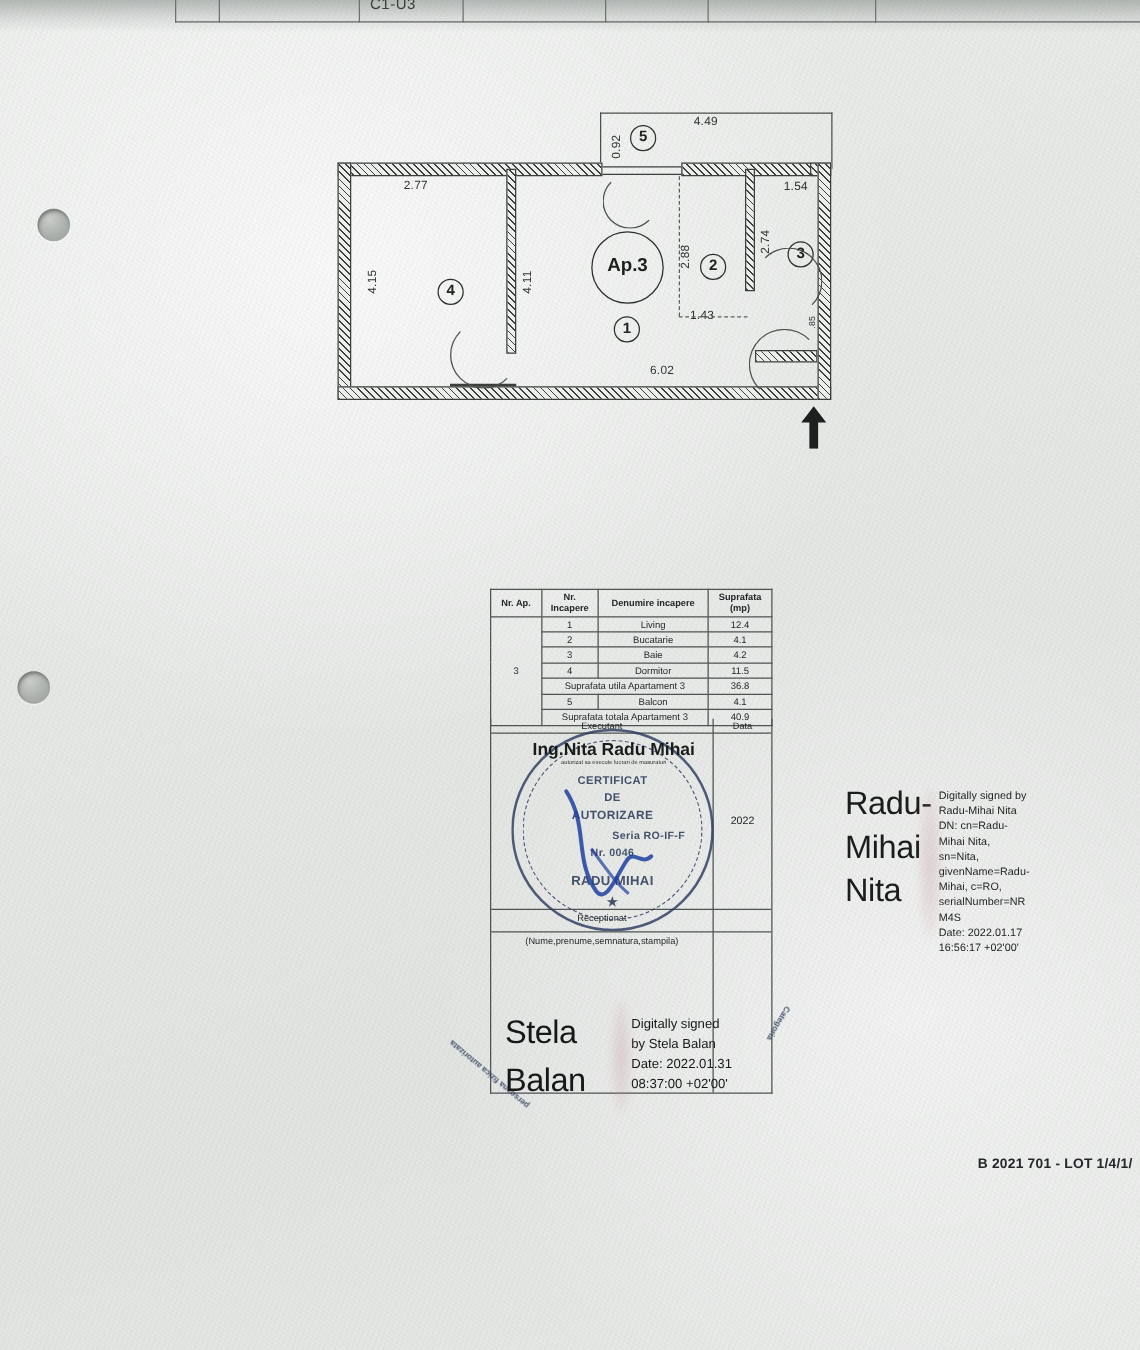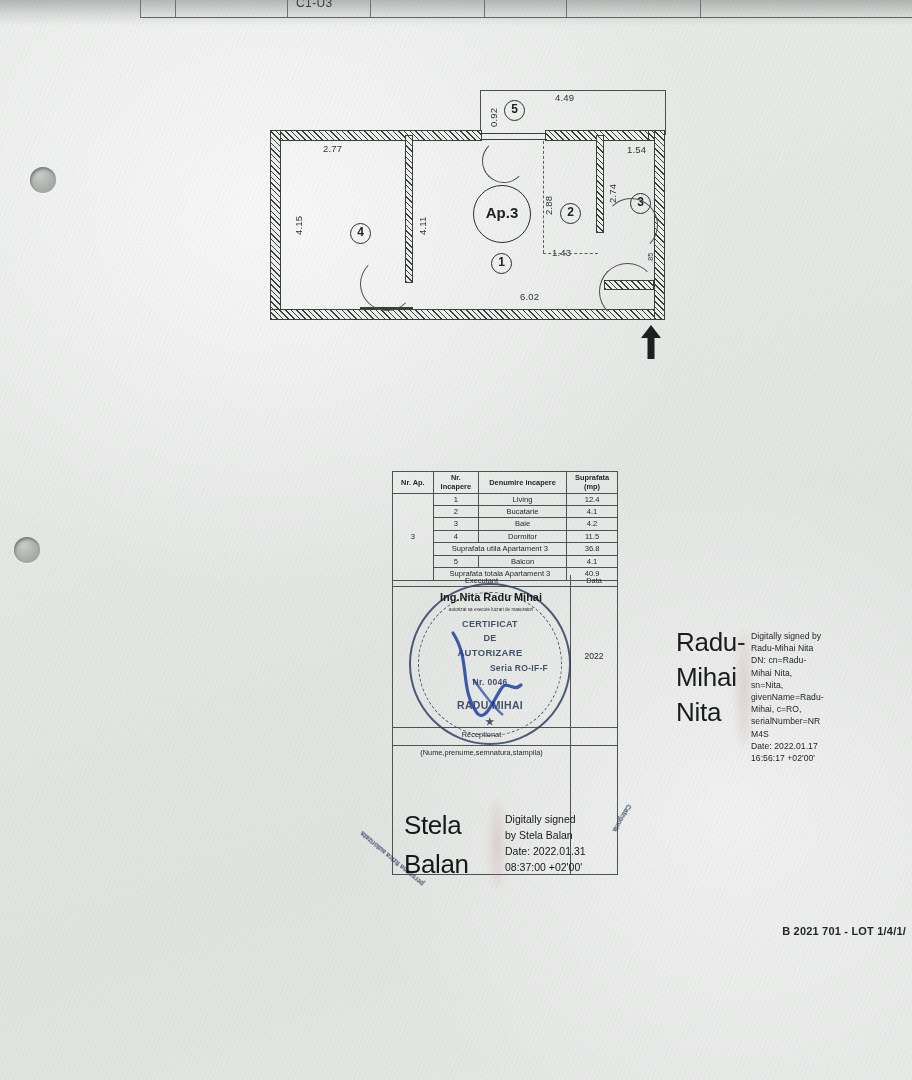--- a/index.html
+++ b/index.html
@@ -236,21 +236,21 @@
       <span class="ringc" style="transform:rotate(120deg) translate(-50%,-78px);font-size:6.6px;">Categoria</span>
     </div>
     <div class="stxt" style="top:34px;font-size:9px;">CERTIFICAT</div>
     <div class="stxt" style="top:48px;font-size:9px;">DE</div>
     <div class="stxt" style="top:62px;font-size:9.5px;">AUTORIZARE</div>
     <div class="stxt" style="top:78px;font-size:8.5px;padding-left:29px;">Seria RO-IF-F</div>
     <div class="stxt" style="top:92px;font-size:8.5px;">Nr. 0046</div>
     <div class="stxt" style="top:114px;font-size:10.5px;">RADU MIHAI</div>
     <div class="stxt" style="top:131px;font-size:10px;">★</div>
   </div>
-  <div style="position:absolute;left:18px;top:16px;width:160px;text-align:center;font-size:11px;color:#181c1a;font-weight:600;">Ing.Nita Radu Mihai</div>
+  <div style="position:absolute;left:18px;top:16px;width:160px;text-align:center;font-size:14px;color:#181c1a;font-weight:600;">Ing.Nita Radu Mihai</div>
   <div style="position:absolute;left:28px;top:32px;width:140px;text-align:center;font-size:4.6px;color:#2a2f2c;">autorizat sa execute lucrari de masuratori</div>
 
   <div style="position:absolute;left:48px;top:52px;">
     <svg width="110" height="110" viewBox="0 0 110 110" aria-hidden="true">
       <path d="M12 6 C30 34, 18 60, 36 86 C44 96, 52 74, 60 62 C66 52, 72 66, 80 58" stroke="#1f3fa0" stroke-width="3.2" fill="none" stroke-linecap="round" opacity=".85"></path>
       <path d="M32 52 C44 68, 52 80, 62 88" stroke="#1f3fa0" stroke-width="2.4" fill="none" opacity=".7"></path>
     </svg>
   </div>
 </div>
 

